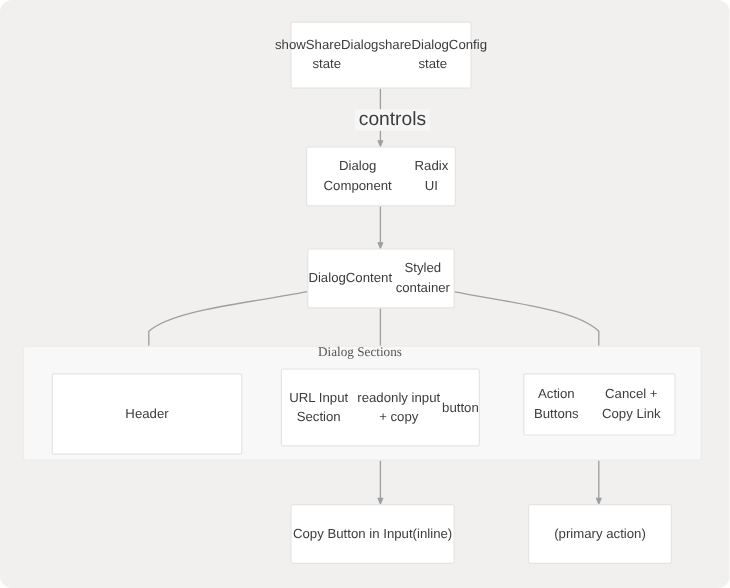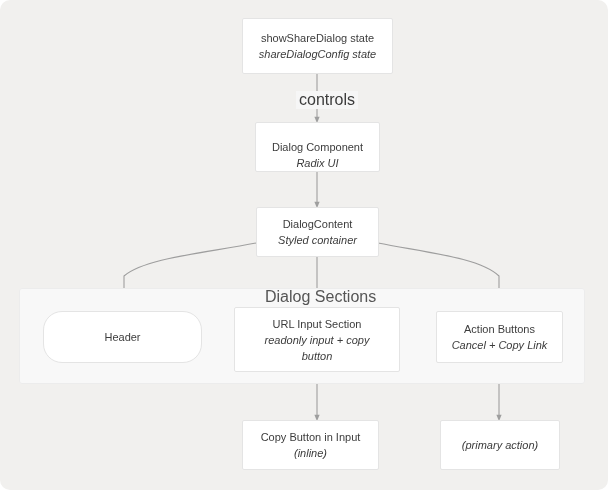--- a/index.html
+++ b/index.html
@@ -29,49 +29,49 @@
     height: 490px;
     pointer-events: none;
   }
   .node {
     position: absolute;
     box-sizing: border-box;
     background: #ffffff;
     border: 1px solid #e4e4e4;
     border-radius: 2px;
     display: flex;
-    flex-direction: column;
+    flex-direction: row;
     align-items: center;
     justify-content: center;
     color: #3c3c3c;
     font-size: 11px;
     line-height: 16px;
     text-align: center;
     z-index: 2;
   }
   .node .line2,
   .node .line3 {
     display: block;
-    font-style: italic;
   }
   .group-box {
     position: absolute;
     box-sizing: border-box;
     background: #f8f8f8;
     border: 1px solid #ececec;
     border-radius: 3px;
     z-index: 1;
   }
   .group-label {
     position: absolute;
-    font-size: 16px;
+    font-size: 11px;
     color: #555555;
     background: transparent;
     white-space: nowrap;
     z-index: 3;
+    font-family: Liberation Serif, serif;
   }
   .edge-label {
     position: absolute;
     font-size: 16px;
     color: #3c3c3c;
     background: #f6f6f6;
     padding: 0 3px;
     white-space: nowrap;
     z-index: 4;
   }
@@ -128,21 +128,21 @@
   <div class="node" style="left:255px; top:122px; width:125px; height:50px;justify-content:flex-end;">
     <span>Dialog Component</span>
     <span class="line2">Radix UI</span>
   </div>
 
   <div class="node" style="left:256px; top:207px; width:123px; height:50px;">
     <span>DialogContent</span>
     <span class="line2">Styled container</span>
   </div>
 
-  <div class="node" style="left:43px; top:311px; width:159px; height:52px;border-radius:19px;">
+  <div class="node" style="left:43px; top:311px; width:159px; height:68px;">
     <span>Header</span>
   </div>
 
   <div class="node" style="left:234px; top:307px; width:166px; height:65px;">
     <span>URL Input Section</span>
     <span class="line2">readonly input + copy</span>
     <span class="line3">button</span>
   </div>
 
   <div class="node" style="left:436px; top:311px; width:127px; height:52px;">

